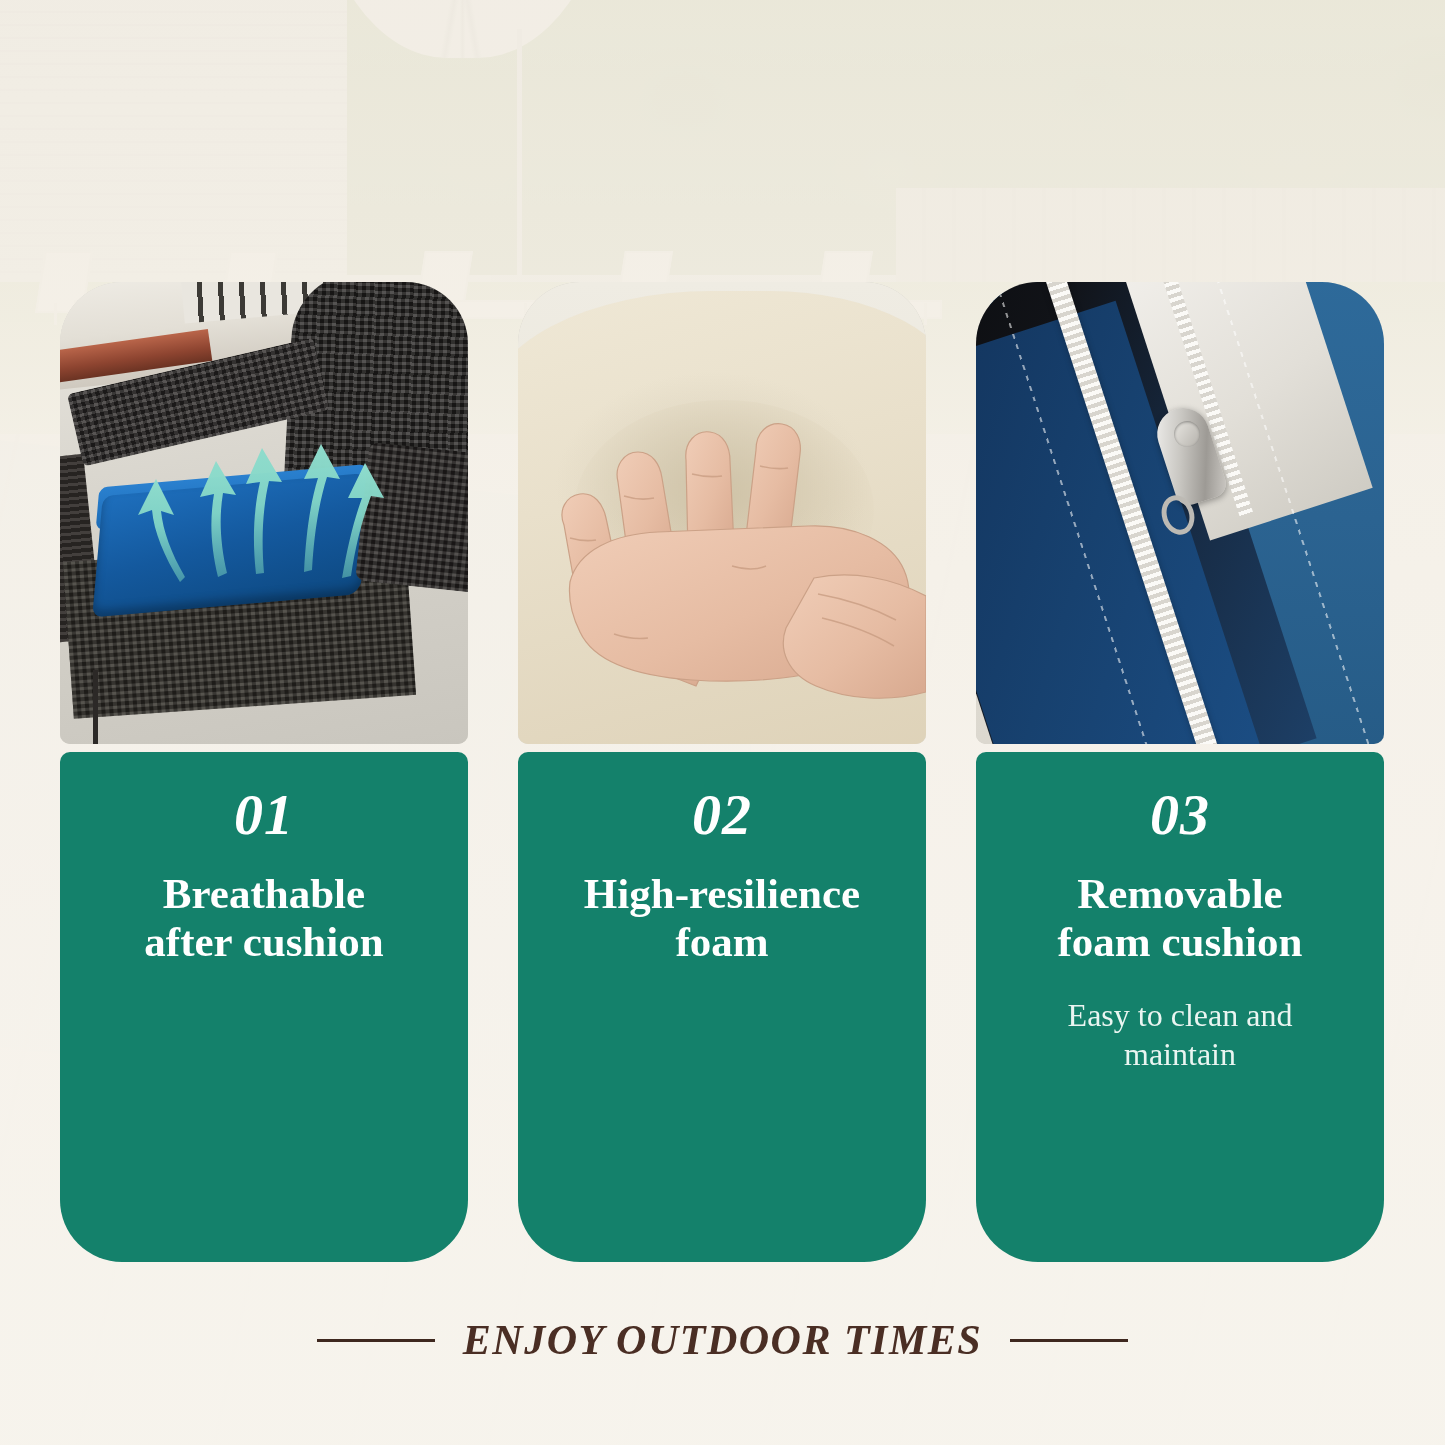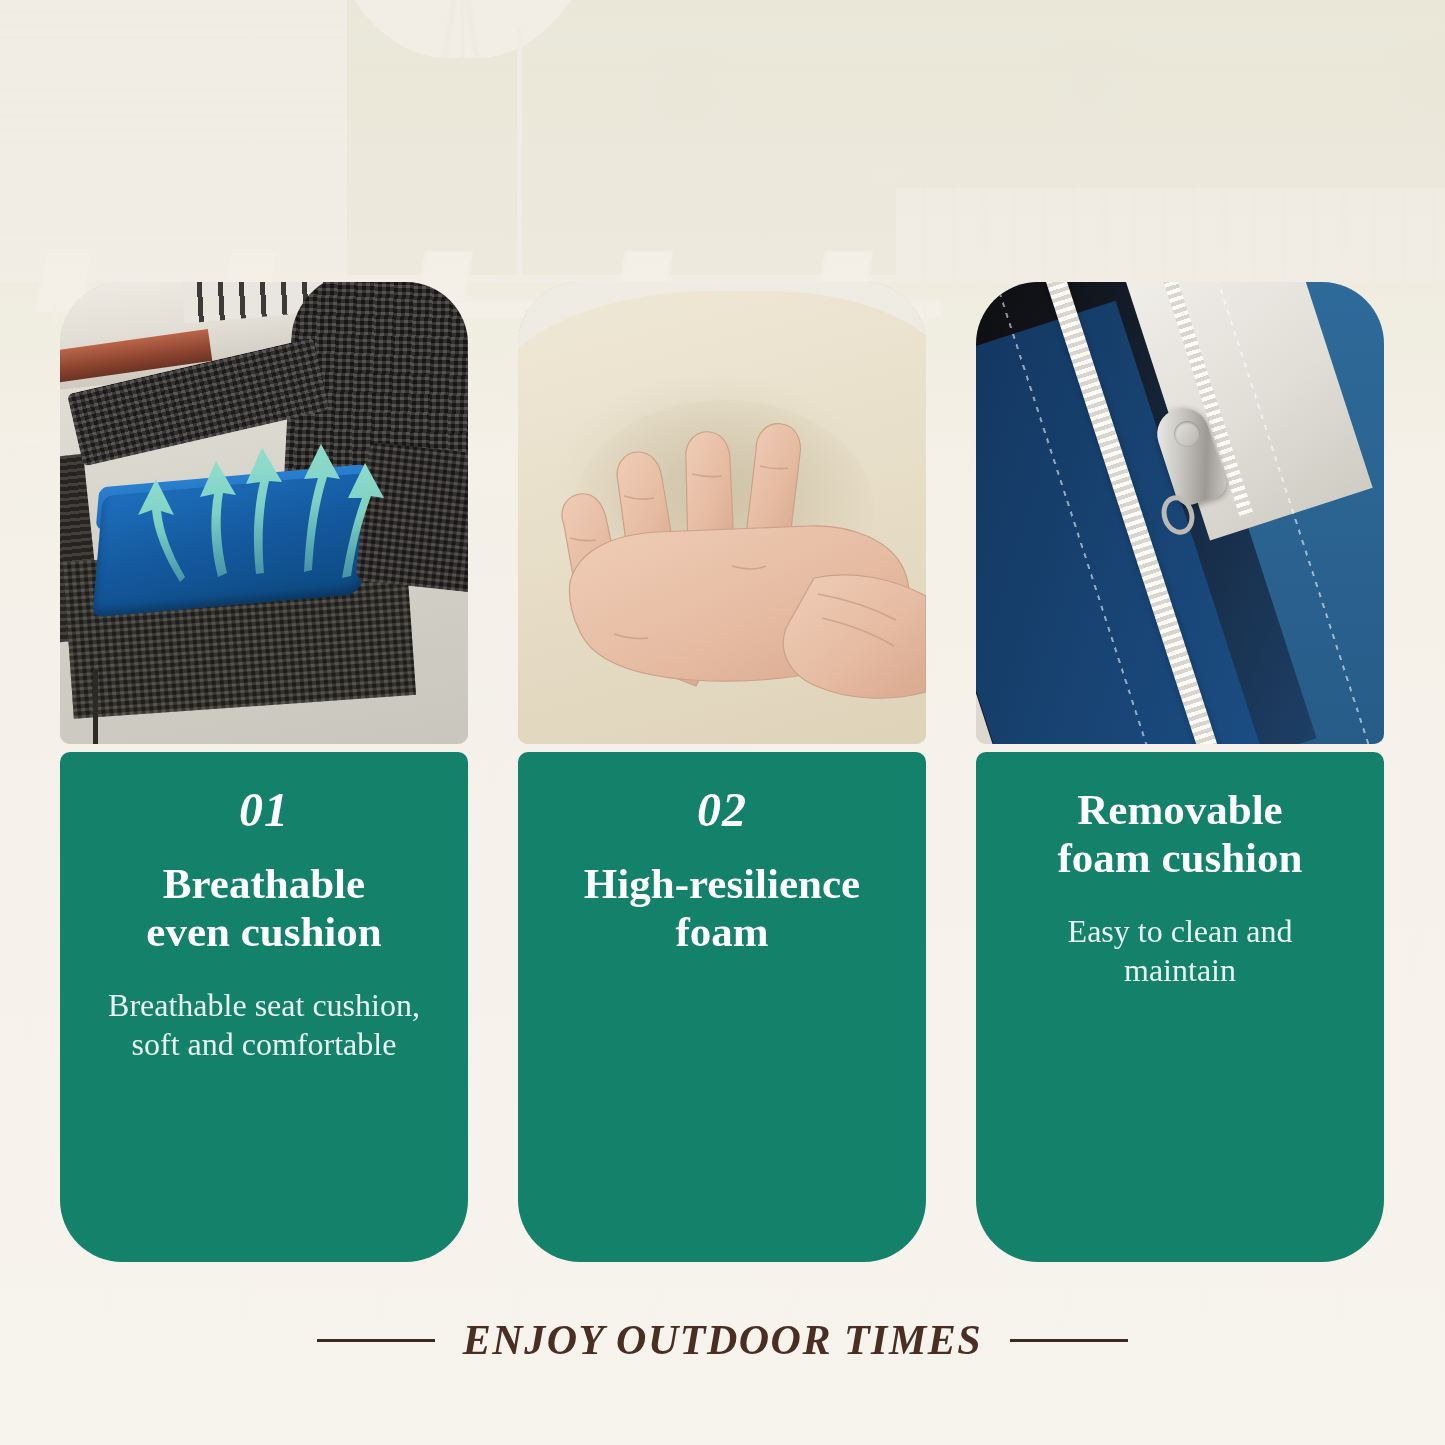--- a/index.html
+++ b/index.html
@@ -203,21 +203,21 @@
     margin-top: 8px;
     background: #14816B;
     border-radius: 10px 10px 62px 62px;
     height: 510px;
     padding: 34px 22px 0;
     box-sizing: border-box;
     text-align: center;
     color: #FFFFFF;
   }
   .num {
-    font-size: 48px;
+    font-size: 58px;
     font-style: italic;
     font-weight: bold;
     line-height: 1;
     margin-bottom: 26px;
     letter-spacing: 1px;
   }
   .headline {
     font-size: 43px;
     font-weight: bold;
     line-height: 1.12;
@@ -529,23 +529,21 @@
             <path d="M158 295 C150 262 150 236 154 212 l-14 3 16 -36 20 34 -13 -2 c-4 24 -3 50 4 80 z"></path>
             <path d="M196 292 C192 256 194 226 200 200 l-14 2 16 -36 20 34 -13 -1 c-6 26 -8 56 -5 92 z"></path>
             <path d="M244 290 C246 252 250 222 258 196 l-14 1 17 -35 19 35 -13 -2 c-8 26 -13 56 -15 93 z"></path>
             <path d="M282 296 C288 262 294 238 302 216 l-14 0 17 -35 19 35 -13 -2 c-8 22 -15 46 -20 80 z"></path>
           </g>
         </svg>
       </div>
       <div class="panel">
         <div class="num">01</div>
         <div class="headline">Breathable
-even cushion</div>
-        <div class="desc">Breathable seat cushion,
-soft and comfortable</div>
+after cushion</div>
       </div>
     </div>
 
     <div class="card">
       <div class="photo">
         <div class="p2-bg"></div>
         <div class="p2-foam"></div>
         <svg class="p2-hand" viewBox="0 0 408 462" preserveAspectRatio="none">
           <defs>
             <linearGradient id="sk" x1="0" y1="0" x2="1" y2="1">
@@ -604,20 +602,21 @@
         <div class="p3-white-flap"></div>
         <div class="p3-zip-tape"></div>
         <div class="p3-zip-tape2"></div>
         <div class="p3-stitch-a"></div>
         <div class="p3-stitch-b"></div>
         <div class="p3-slider"></div>
         <div class="p3-slider-hole"></div>
         <div class="p3-pull"></div>
       </div>
       <div class="panel">
+        <div class="num">03</div>
         <div class="headline">Removable
 foam cushion</div>
         <div class="desc">Easy to clean and
 maintain</div>
       </div>
     </div>
 
   </div>
 
   <div class="footer">

